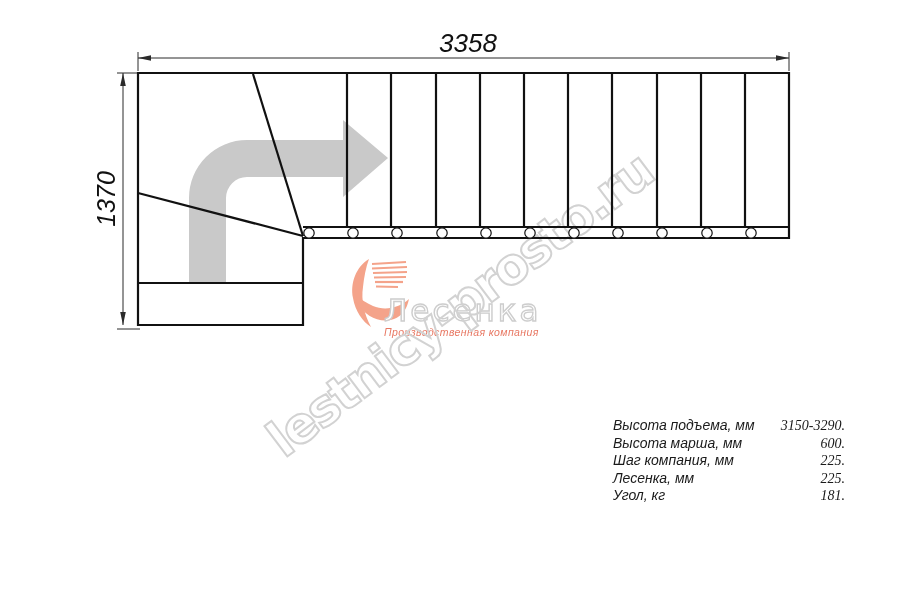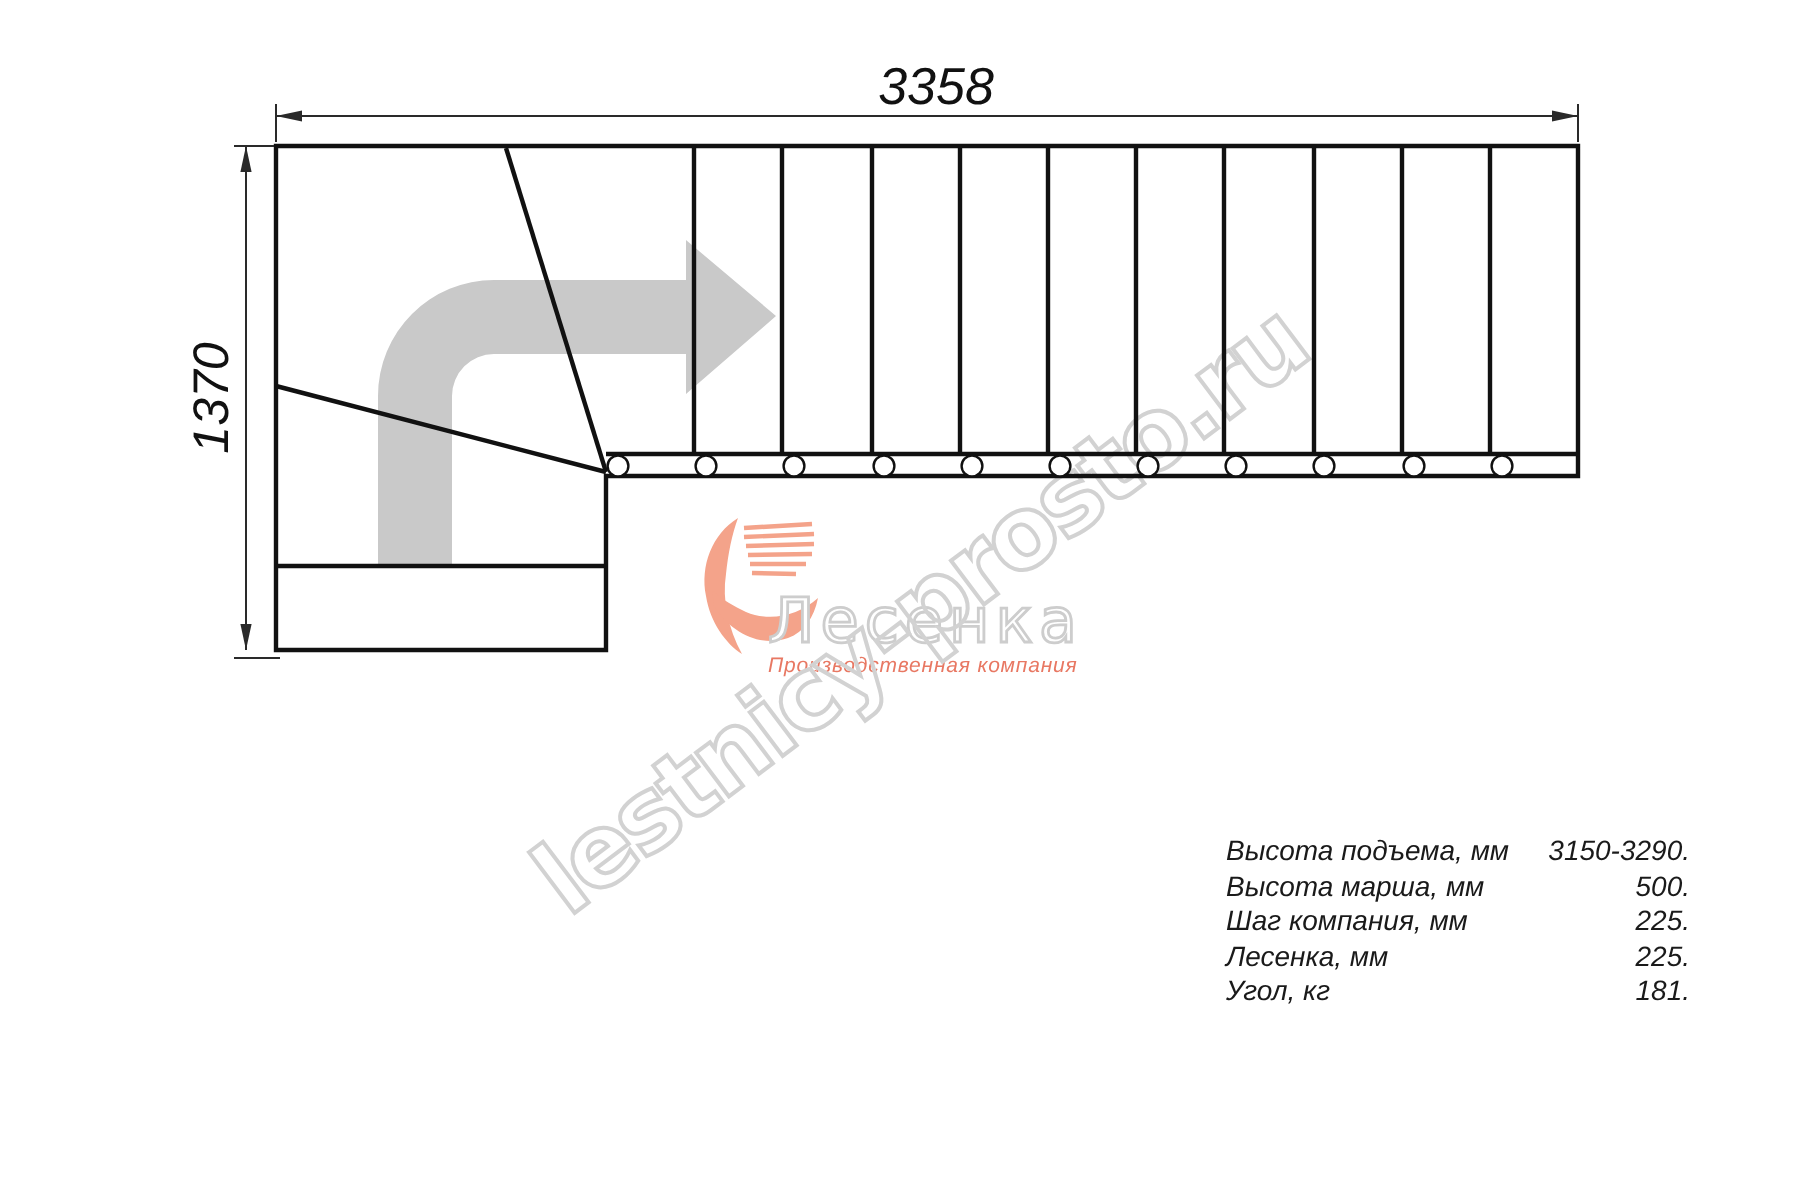--- a/index.html
+++ b/index.html
@@ -7,21 +7,21 @@
     position:relative;width:900px;height:600px;background:#ffffff;overflow:hidden;
     font-family:"Liberation Sans",sans-serif;
   }
   .drawing-svg{position:absolute;left:0;top:0;}
   .specs{
     position:absolute;left:613px;top:417px;width:232px;
     font-style:italic;font-size:14px;line-height:17.6px;color:#1a1a1a;
   }
   .specs .row{display:flex;justify-content:space-between;}
   .specs .label{text-align:left;white-space:nowrap;}
-  .specs .value{text-align:right;white-space:nowrap;}
+  .specs .value{text-align:right;white-space:nowrap;font-family:Liberation Serif, serif;}
 </style>
 </head>
 <body>
 
 <div class="canvas">
 
   <svg class="drawing-svg" width="900" height="600" viewBox="0 0 900 600">
 
     <g>
       <path d="M189,282 L189,198 A58,58 0 0 1 247,140 L343,140 L343,120 L388,158 L343,197 L343,177 L247,177 A21,21 0 0 0 226,198 L226,282 Z" fill="#c9c9c9" stroke="none"></path>
@@ -102,21 +102,21 @@
     </g>
   </svg>
 
   <div class="specs">
     <div class="row">
       <span class="label">Высота подъема, мм</span>
       <span class="value">3150-3290.</span>
     </div>
     <div class="row">
       <span class="label">Высота марша, мм</span>
-      <span class="value">500.</span>
+      <span class="value">600.</span>
     </div>
     <div class="row">
       <span class="label">Шаг компания, мм</span>
       <span class="value">225.</span>
     </div>
     <div class="row">
       <span class="label">Лесенка, мм</span>
       <span class="value">225.</span>
     </div>
     <div class="row">

